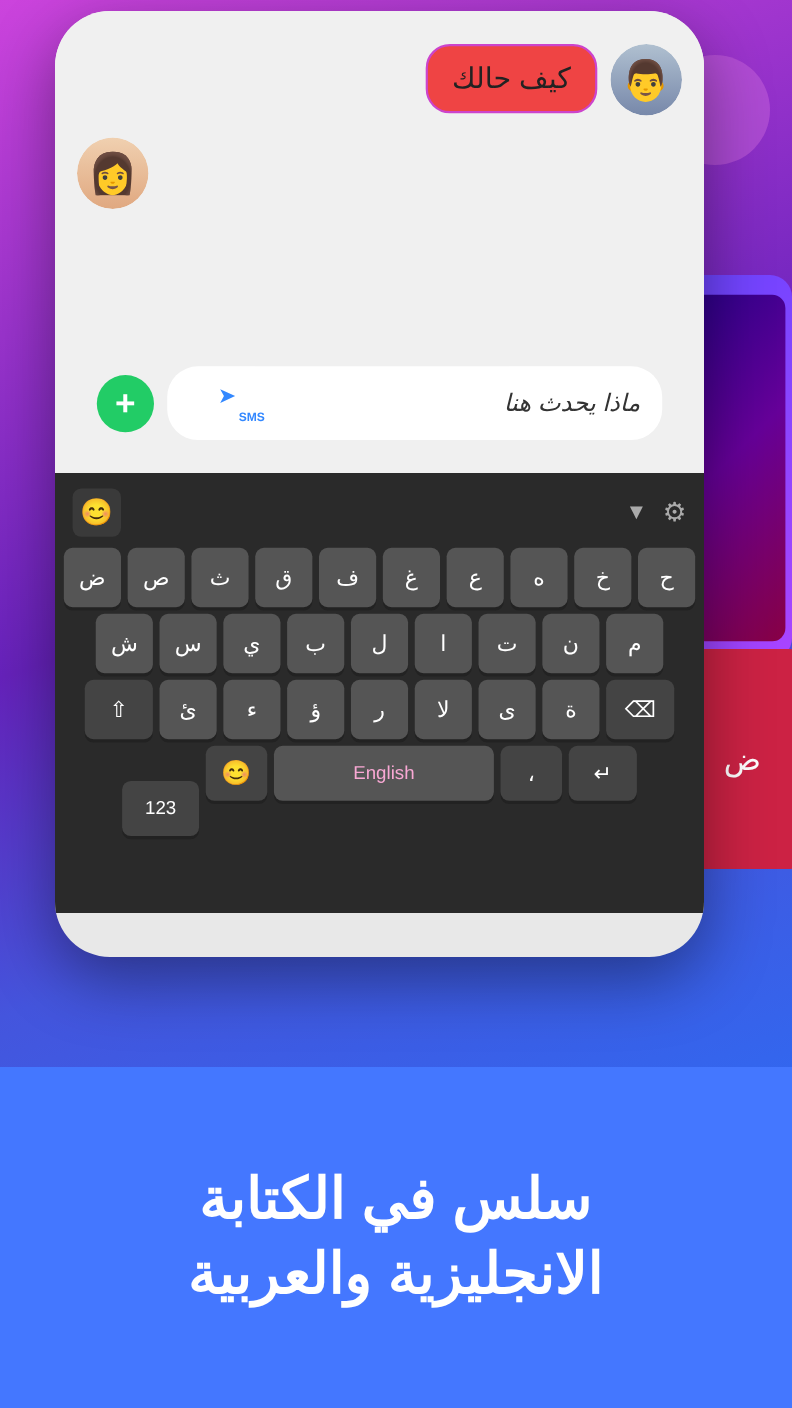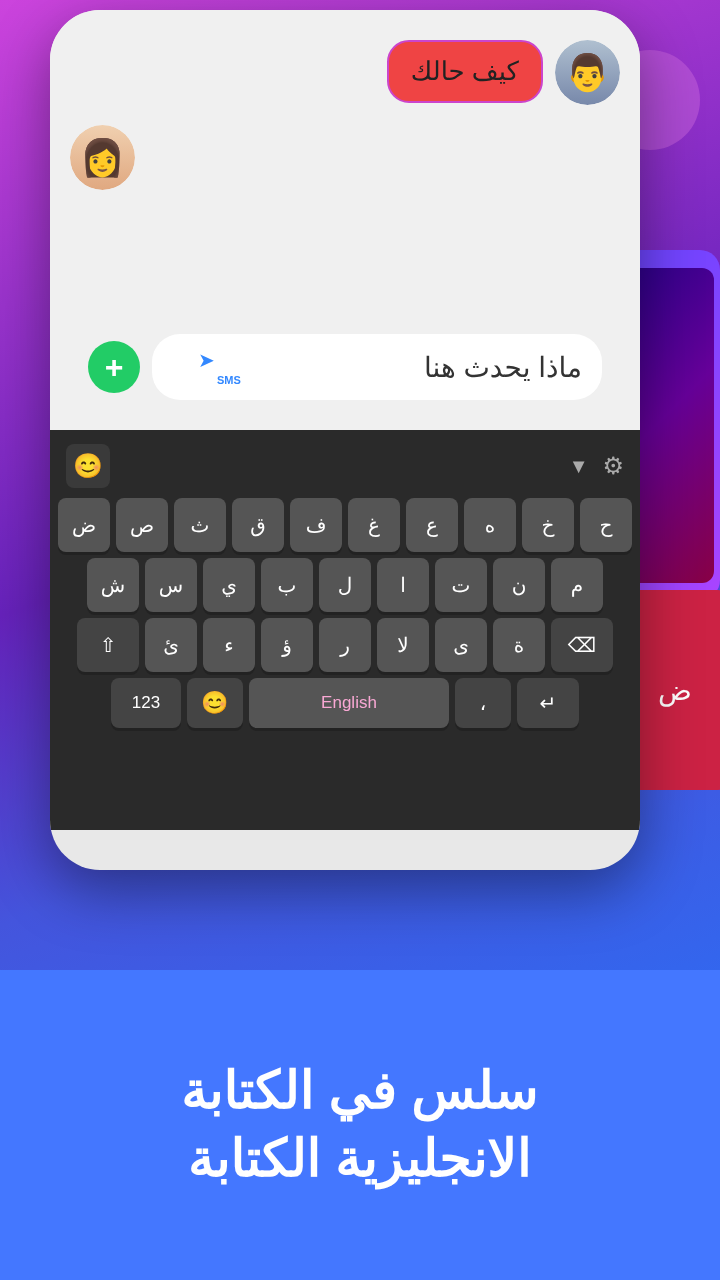--- a/index.html
+++ b/index.html
@@ -121,23 +121,24 @@
       background: white;
       border-radius: 28px;
       padding: 14px 20px;
       display: flex;
       align-items: center;
       justify-content: space-between;
       direction: rtl;
     }
 
     .input-text {
-      font-size: 28px;
+      font-size: 22px;
       color: #333;
       direction: rtl;
+      font-style: italic;
     }
 
     .send-btn {
       display: flex;
       flex-direction: column;
       align-items: center;
       gap: 2px;
     }
 
     .send-icon {
@@ -235,20 +236,21 @@
       background: #444;
       width: 70px;
       height: 50px;
       border-radius: 8px;
       display: flex;
       align-items: center;
       justify-content: center;
       color: white;
       font-size: 17px;
       box-shadow: 0 3px 0 #222;
+      margin-top: 32px;
     }
 
     .kb-key-emoji-bottom {
       background: #444;
       width: 56px;
       height: 50px;
       border-radius: 8px;
       display: flex;
       align-items: center;
       justify-content: center;
@@ -554,14 +556,14 @@
         </div>
       </div>
 
     </div>
 
   </div>
 </div>
 
 <div class="bottom-text-area">
   <div class="bottom-headline">سلس في الكتابة</div>
-  <div class="bottom-headline">الانجليزية الكتابة</div>
+  <div class="bottom-headline">الانجليزية والعربية</div>
 </div>
 
 </body></html>

